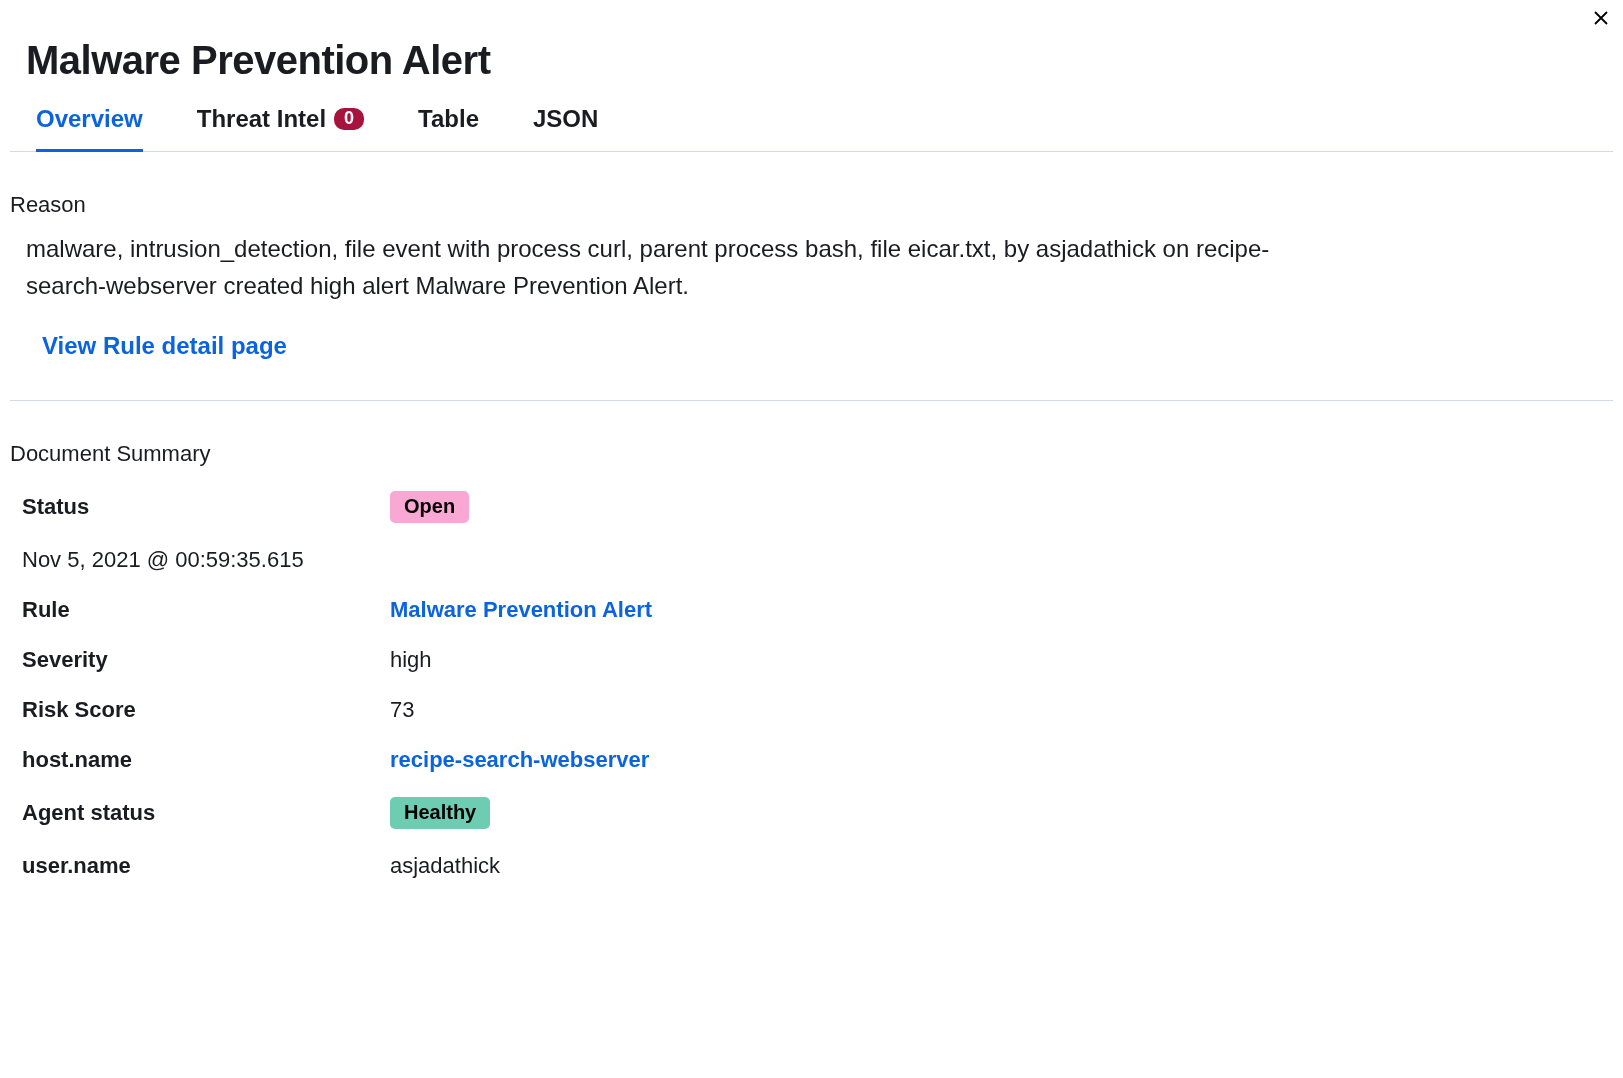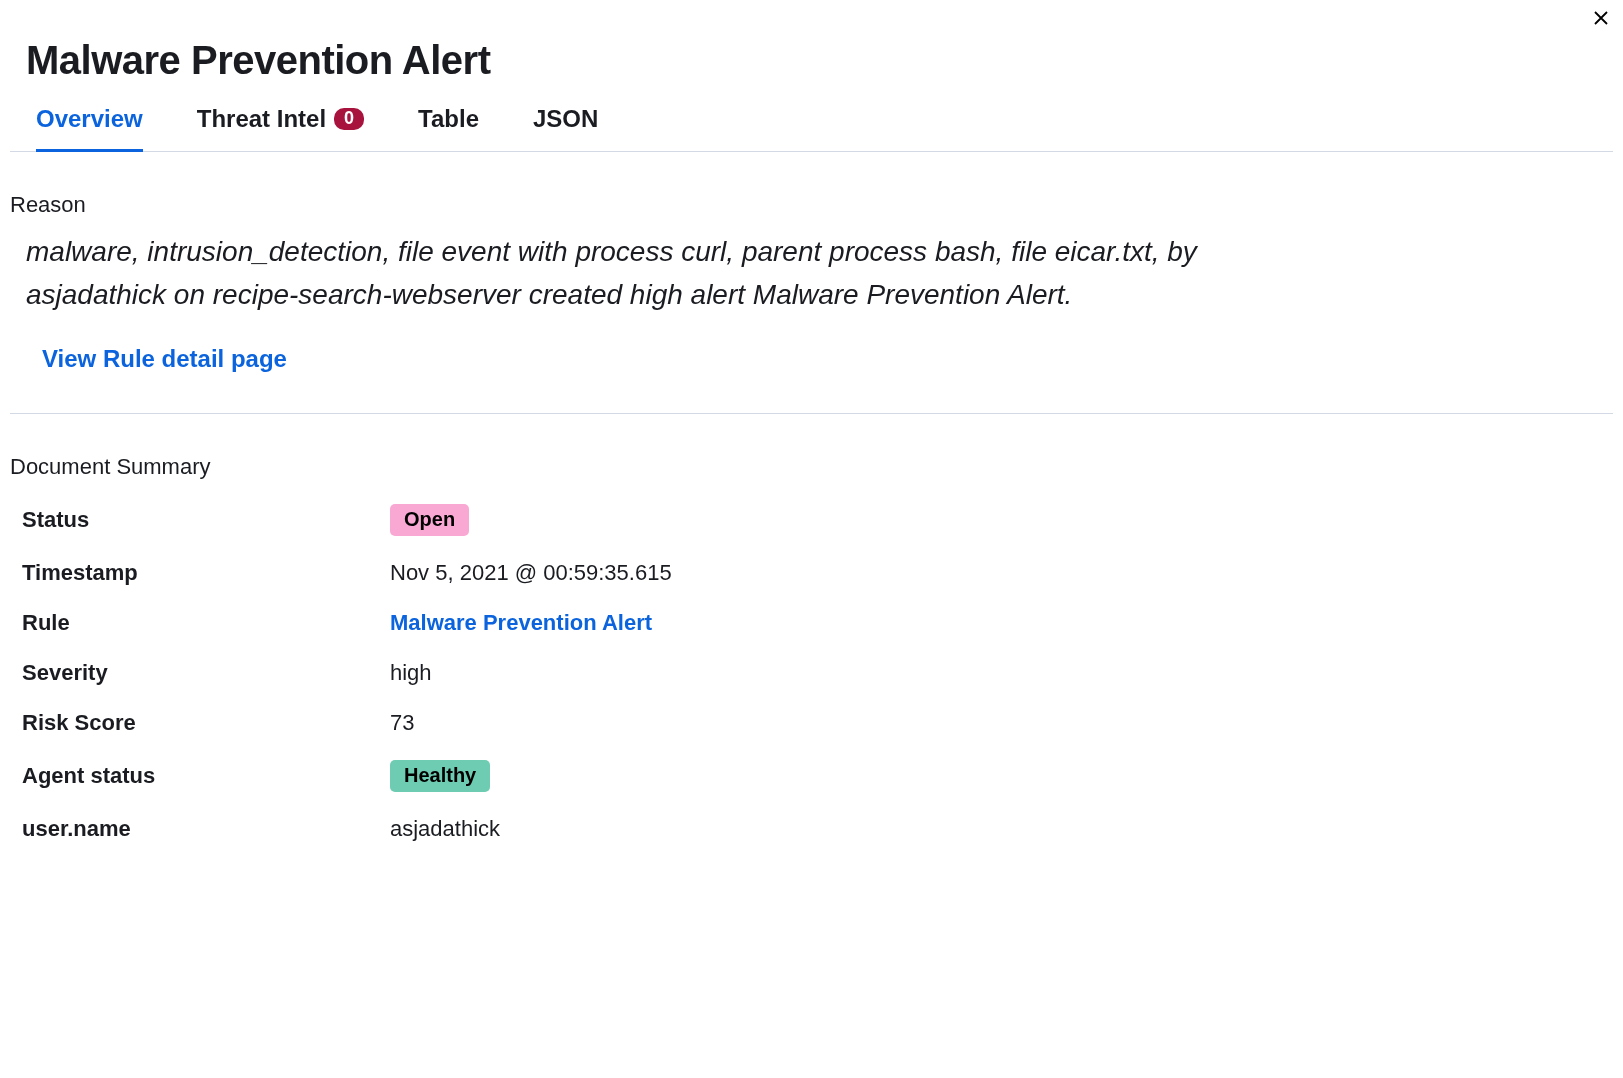--- a/index.html
+++ b/index.html
@@ -66,25 +66,24 @@
   }
   .section {
     margin: 0;
   }
   .section-heading {
     font-size: 22px;
     font-weight: 400;
     margin: 40px 0 12px 0;
   }
   .reason-text {
-    font-size: 28px;
+    font-size: 24px;
     line-height: 1.55;
     margin: 0 0 28px 16px;
     max-width: 1300px;
-    font-style: italic;
   }
   .link {
     color: #0b64dd;
     font-size: 24px;
     font-weight: 600;
     margin-left: 32px;
     cursor: pointer;
     text-decoration: none;
   }
   .divider {
@@ -167,39 +166,42 @@
     <div class="section-heading">Document Summary</div>
 
     <div class="summary-row">
       <div class="summary-key">Status</div>
       <div>
         <span class="badge blue">Open</span>
       </div>
     </div>
 
     <div class="summary-row">
-      <div class="summary-key">Timestamp</div>
       <div class="summary-val">Nov 5, 2021 @ 00:59:35.615</div>
     </div>
 
     <div class="summary-row">
       <div class="summary-key">Rule</div>
       <div class="summary-val link-val">Malware Prevention Alert</div>
     </div>
 
     <div class="summary-row">
       <div class="summary-key">Severity</div>
       <div class="summary-val">high</div>
     </div>
 
     <div class="summary-row">
       <div class="summary-key">Risk Score</div>
       <div class="summary-val">73</div>
     </div>
 
+    <div class="summary-row">
+      <div class="summary-key">host.name</div>
+      <div class="summary-val link-val">recipe-search-webserver</div>
+    </div>
 
     <div class="summary-row">
       <div class="summary-key">Agent status</div>
       <div>
         <span class="badge green">Healthy</span>
       </div>
     </div>
 
     <div class="summary-row">
       <div class="summary-key">user.name</div>

